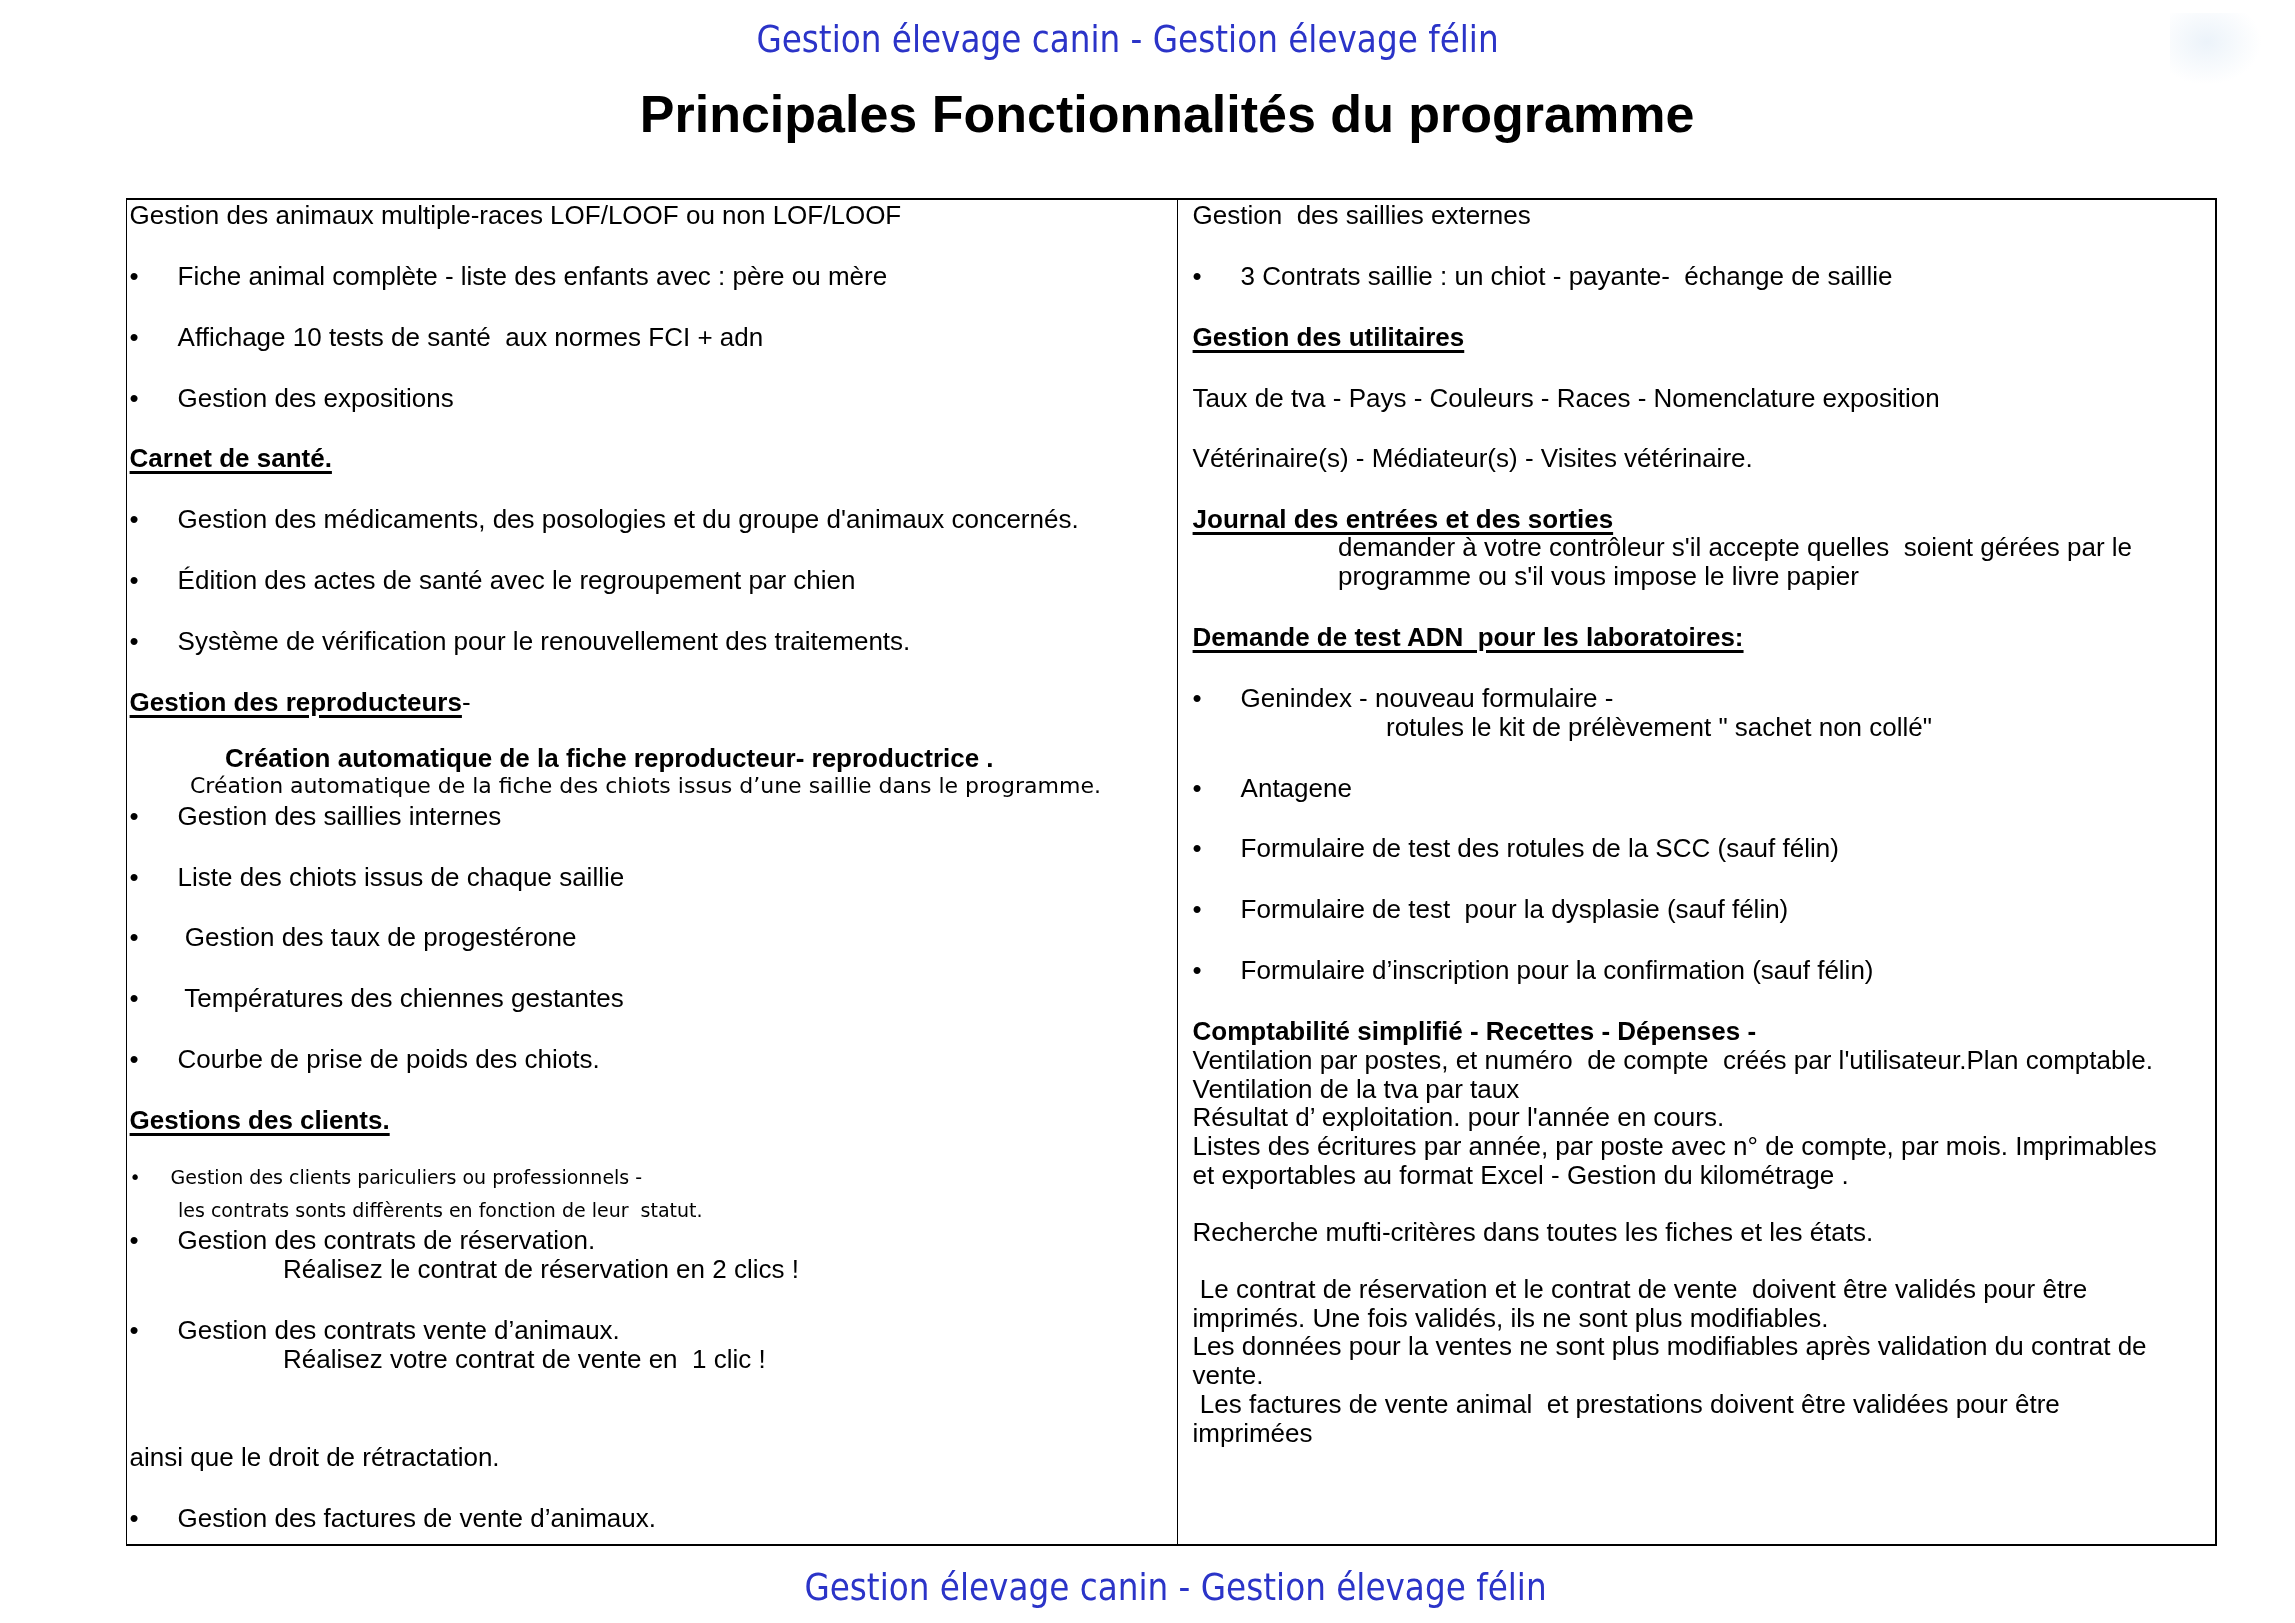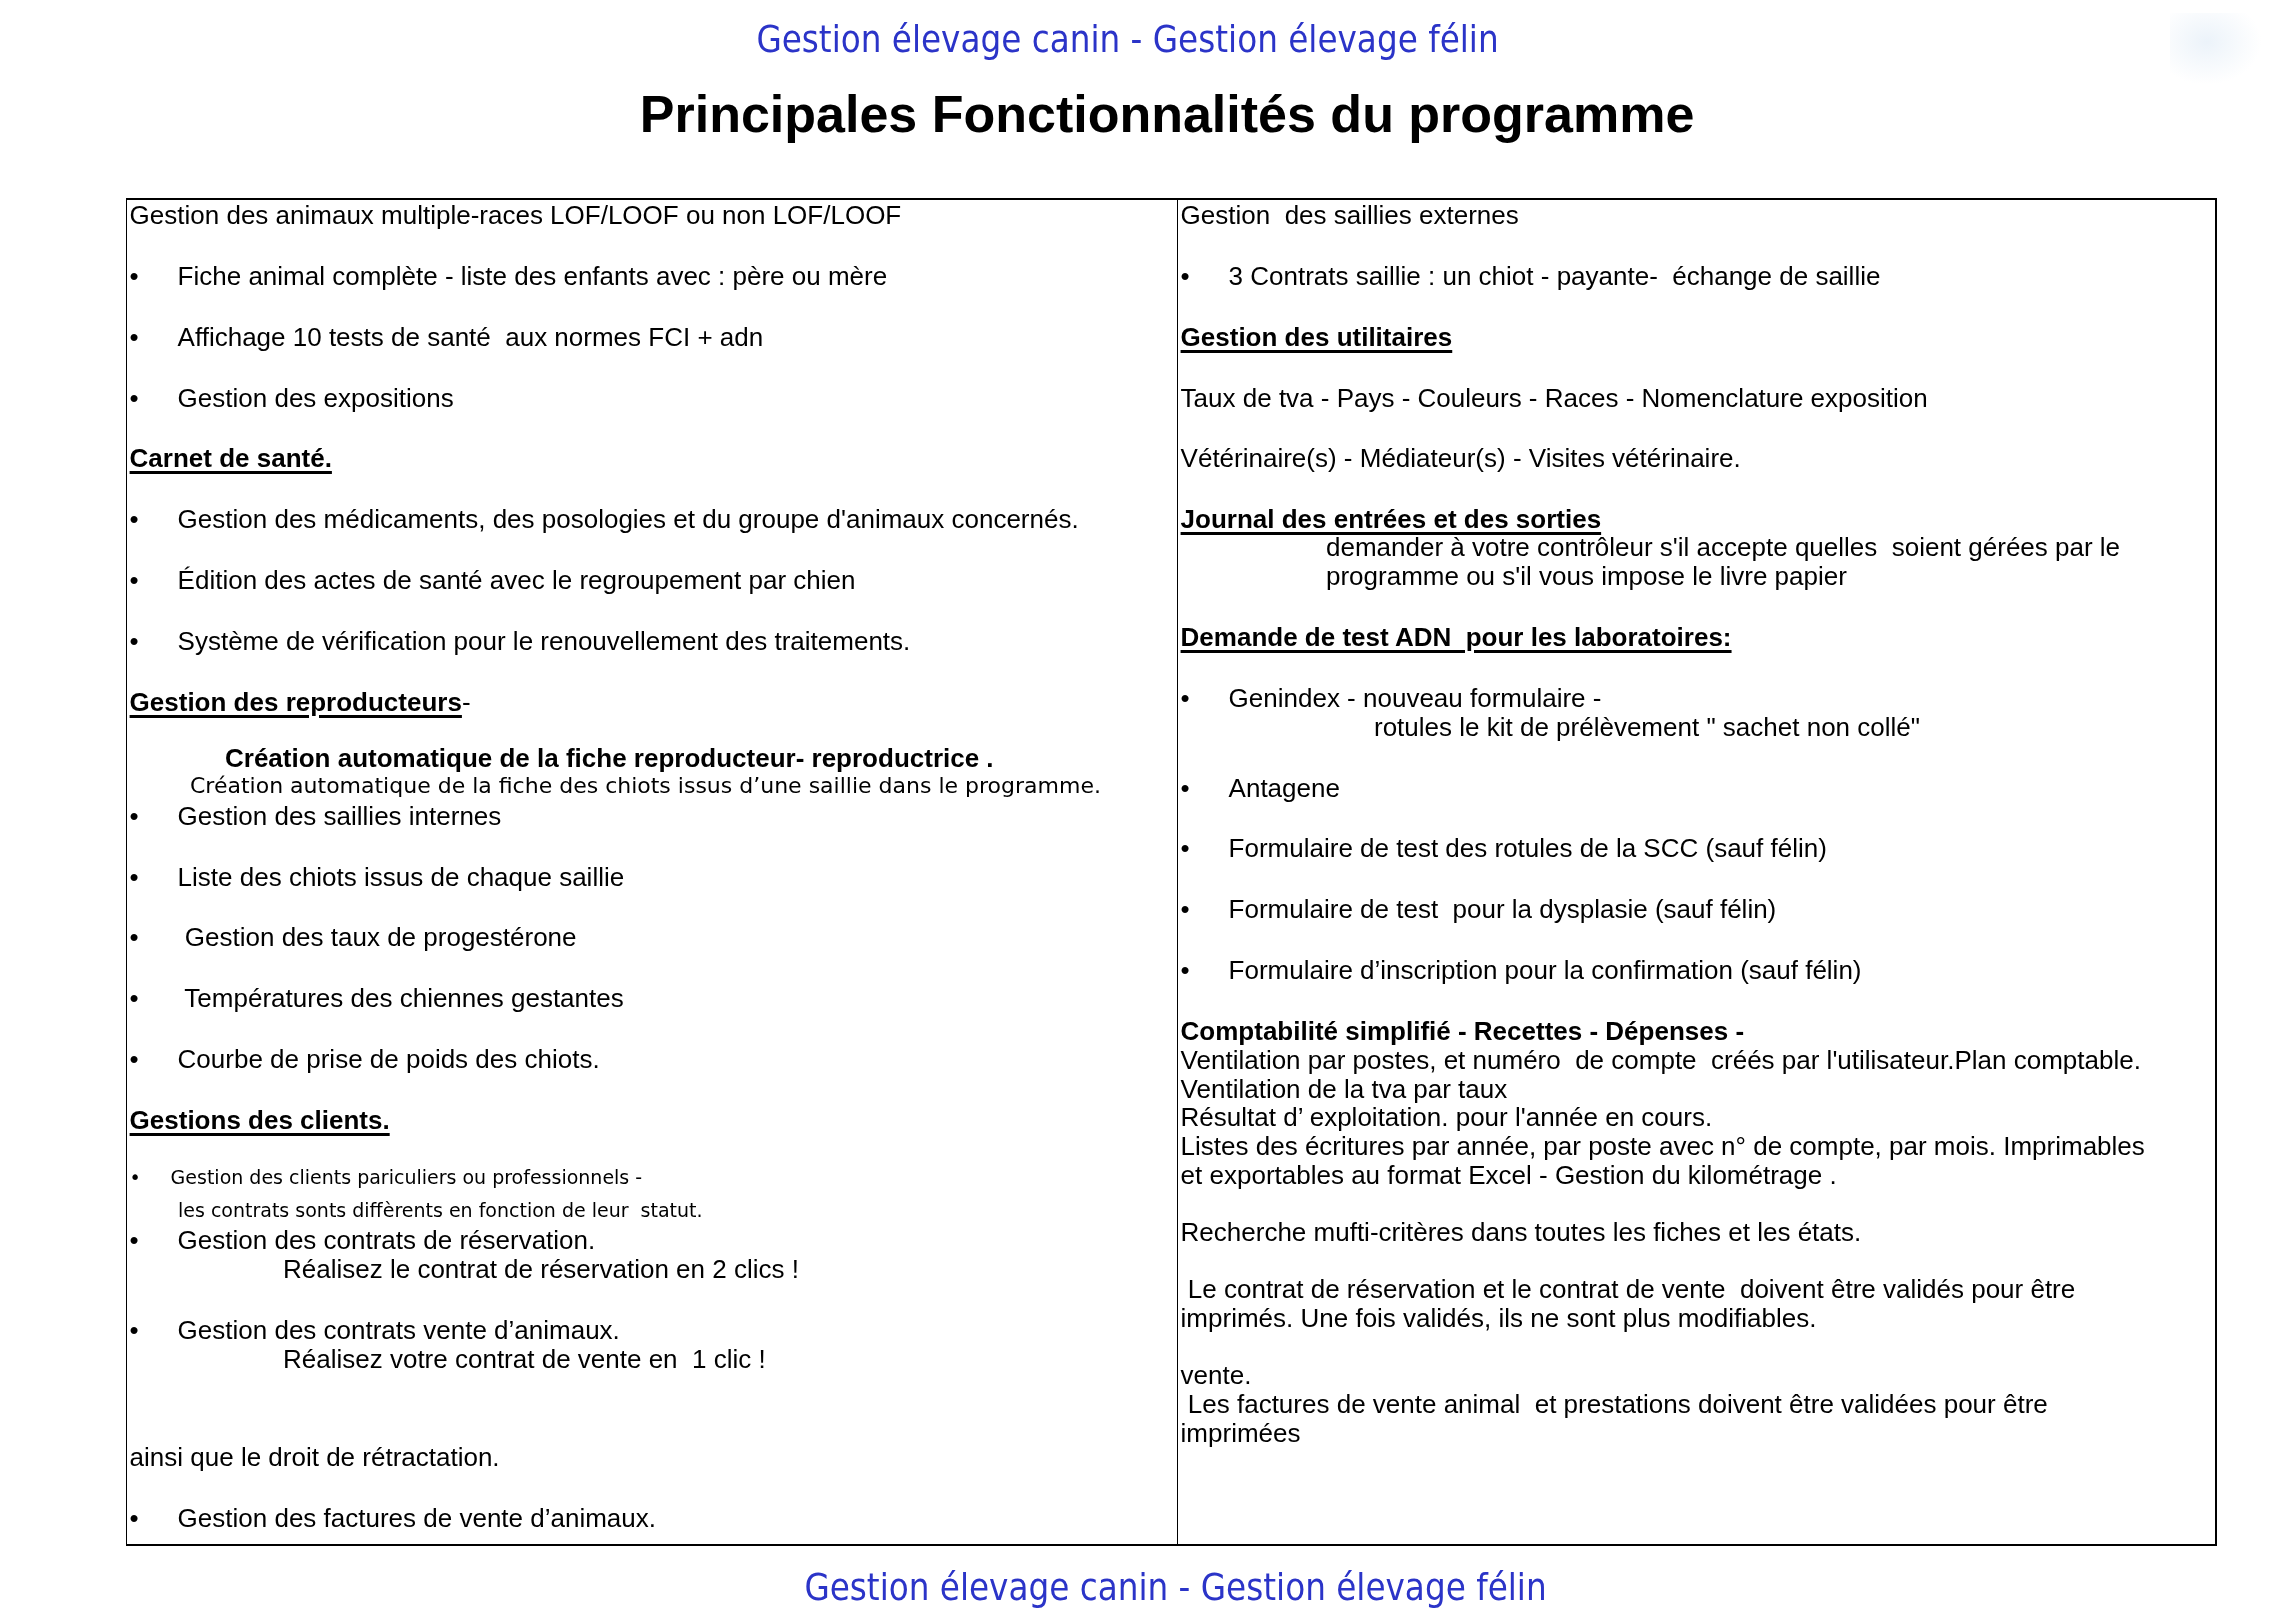--- a/index.html
+++ b/index.html
@@ -23,21 +23,21 @@
     position: absolute; top: 13px; right: 33px; width: 92px; height: 72px;
     background: radial-gradient(ellipse at 40% 40%, rgba(200,220,240,0.35), rgba(255,255,255,0) 70%);
   }
   .table {
     position: absolute; left: 126px; top: 198px; width: 2091px; height: 1348px;
     border: 1.3px solid #000; border-top-width: 2px; border-bottom-width: 2.6px; border-right-width: 2px;
     box-sizing: border-box; display: flex;
   }
   .col { position: relative; height: 100%; box-sizing: border-box; }
   .col.left { width: 1051px; border-right: 1.3px solid #000; }
-  .col.right { flex: 1; }
+  .col.right { flex: 1; margin-left: 12px; }
   .line {
     position: absolute; left: 2.6px; white-space: pre; font-size: 26px; line-height: 30px;
   }
   .line.bold { font-weight: bold; }
   .line.u { text-decoration: underline; text-decoration-thickness: 2.6px; text-underline-offset: 3.9px; }
   .bullet { display: inline-block; width: 48px; }
   .small { font-family: "DejaVu Sans", sans-serif; font-size: 22px; }
   .serifish { font-family: "DejaVu Sans", sans-serif; font-size: 19px; }
 </style>
 </head>
@@ -115,20 +115,21 @@
     <div class="line" style="top:845px">Ventilation par postes, et numéro  de compte  créés par l'utilisateur.Plan comptable.</div>
     <div class="line" style="top:874px">Ventilation de la tva par taux</div>
     <div class="line" style="top:931px">Listes des écritures par année, par poste avec n° de compte, par mois. Imprimables</div>
     <div class="line" style="top:902px">Résultat d’ exploitation. pour l'année en cours.</div>
     <div class="line" style="top:960px">et exportables au format Excel - Gestion du kilométrage .</div>
 
     <div class="line" style="top:1017px">Recherche mufti-critères dans toutes les fiches et les états.</div>
 
     <div class="line" style="top:1074px"> Le contrat de réservation et le contrat de vente  doivent être validés pour être</div>
     <div class="line" style="top:1103px">imprimés. Une fois validés, ils ne sont plus modifiables.</div>
+    <div class="line" style="top:1131px">Les données pour la ventes ne sont plus modifiables après validation du contrat de</div>
     <div class="line" style="top:1160px">vente.</div>
     <div class="line" style="top:1189px"> Les factures de vente animal  et prestations doivent être validées pour être</div>
     <div class="line" style="top:1218px">imprimées</div>
   </div>
 </div>
 
 <div class="brand bottom">Gestion élevage canin - Gestion élevage félin</div>
 
 
 </body></html>

